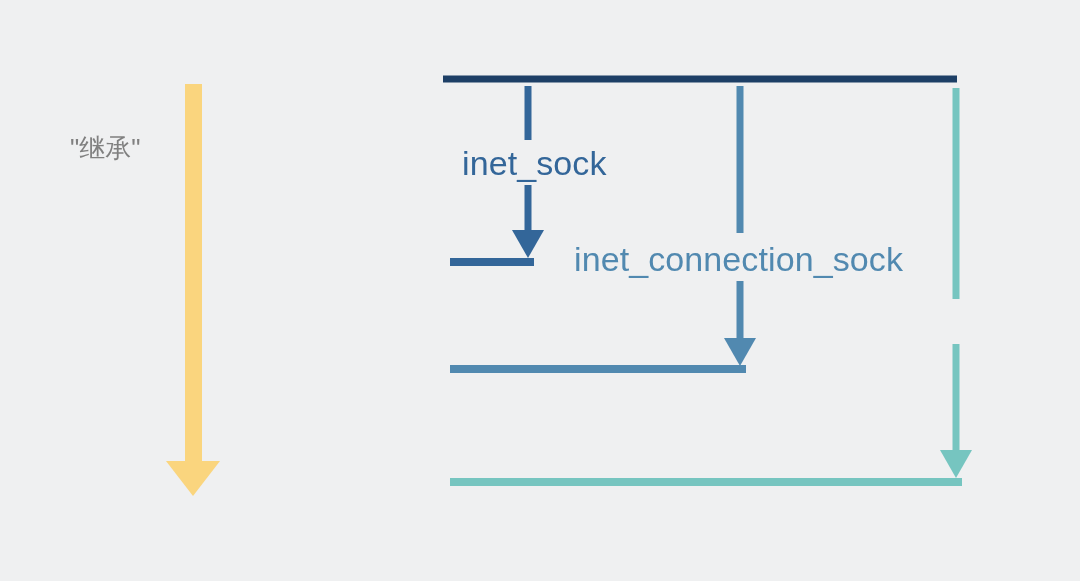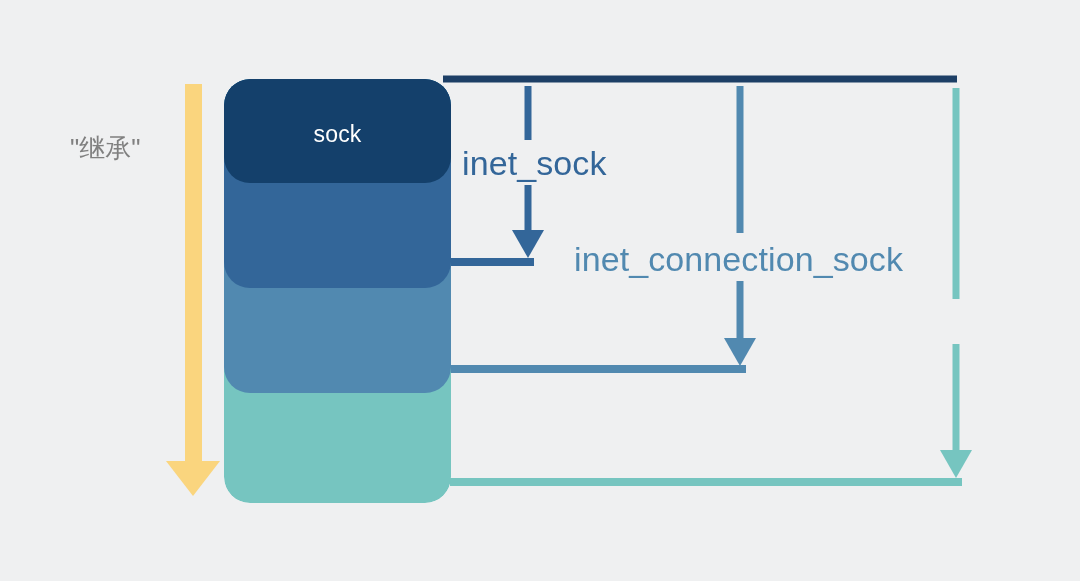--- a/index.html
+++ b/index.html
@@ -96,27 +96,20 @@
     <line x1="956" y1="344" x2="956" y2="459" stroke="#76c5c0" stroke-width="7"></line>
     <polygon points="956,478 940,450 972,450" fill="#76c5c0"></polygon>
     <line x1="450" y1="482" x2="962" y2="482" stroke="#76c5c0" stroke-width="8"></line>
 
     <g>
       <rect x="185" y="84" width="17" height="388" fill="#fad57e"></rect>
       <polygon points="193,496 166,461 220,461" fill="#fad57e"></polygon>
     </g>
   </svg>
 
-  <div class="struct-stack">
-    <div class="struct-layer layer-4" style="background:#76c5c0;"></div>
-    <div class="struct-layer layer-3" style="background:#5189b0;"></div>
-    <div class="struct-layer layer-2" style="background:#336699;"></div>
-    <div class="struct-layer layer-1" style="background:#14406b;"></div>
-    <div class="layer-label" style="top:42px;">sock</div>
-  </div>
 
   <div class="edge-label" id="label-inet-sock" style="color:#336699;">inet_sock</div>
 
   <div class="edge-label" id="label-inet-connection-sock" style="color:#5189b0;">inet_connection_sock</div>
 
 
   <div id="label-inheritance" style="color: rgb(128, 128, 128);">"继承"</div>
 
 </div>
 

